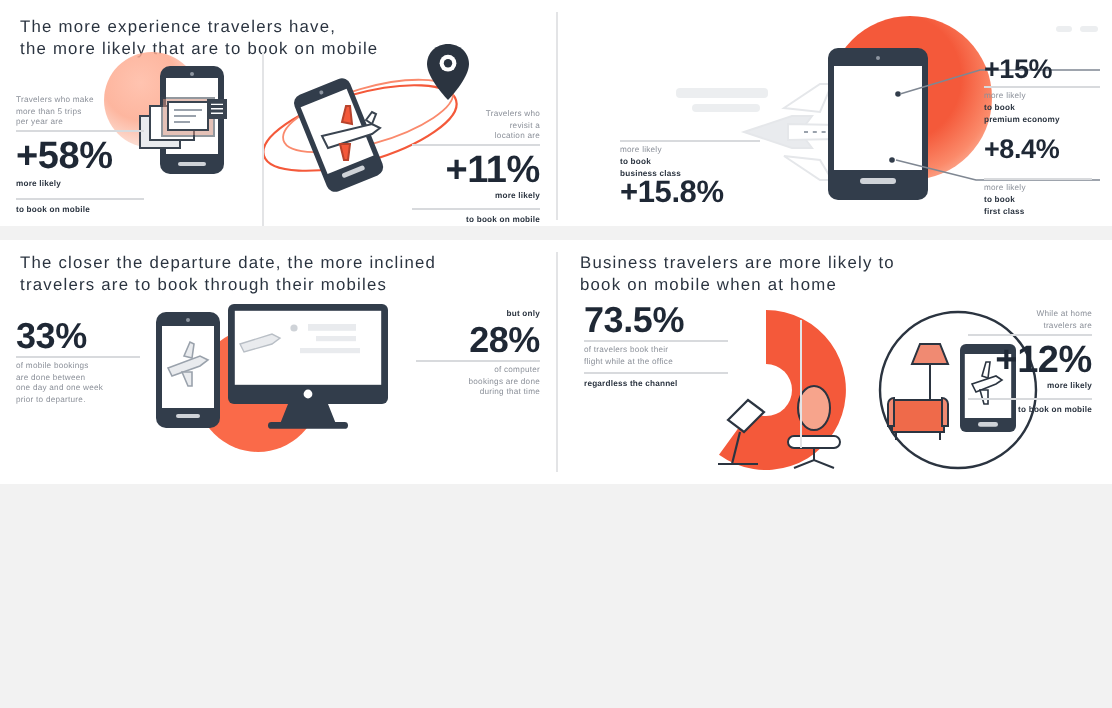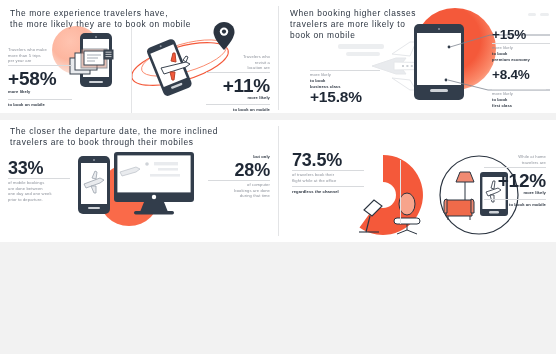--- a/index.html
+++ b/index.html
@@ -83,21 +83,21 @@
   .ghost { position:absolute; background:#eceef0; border-radius:2px; }
 </style>
 </head>
 <body>
 
 <div class="stage">
 
   <div class="panel p-tl">
 
     <div class="headline" style="left:10px; top:8px; width:250px;">The more experience travelers have,
-the more likely they are to book on mobile</div>
+the more likely that are to book on mobile</div>
 
     <div class="blob blob-soft" style="left:52px; top:26px; width:48px; height:48px; opacity:.85;"></div>
 
     <div>
       <div class="phone" style="left:80px; top:33px; width:32px; height:54px;">
         <div class="scr" style="left:2.6px; top:6px; width:26.8px; height:38px;"></div>
         <div class="dot" style="left:14.5px; top:2.6px; width:2px; height:2px;"></div>
         <div class="bar" style="left:9px; top:47.5px; width:14px; height:2.6px;"></div>
       </div>
       <svg class="svgart" style="left:68px; top:44px;" width="58" height="44" viewBox="0 0 58 44">
@@ -157,23 +157,20 @@
       <div class="microb rt" style="left:198px; top:95px; width:72px;">more likely</div>
       <div class="rule" style="left:206px; top:104px; width:64px;"></div>
       <div class="microb rt" style="left:198px; top:107px; width:72px;">to book on mobile</div>
     </div>
 
     <div class="vsep" style="left:131px; top:26px; height:88px;"></div>
   </div>
 
   <div class="panel p-tr">
 
-    <div class="headline" style="left:12px; top:8px; width:160px;">When booking higher classes
-travelers are more likely to
-book on mobile</div>
 
     <div class="blob" style="left:136px; top:8px; width:82px; height:82px;
          background:radial-gradient(circle at 42% 38%, #f4593a 0%, #f4593a 46%, #fb8a6a 70%, #fdc6b4 88%, rgba(253,198,180,0) 100%);"></div>
     <div class="ghost" style="left:60px; top:44px; width:46px; height:5px;"></div>
     <div class="ghost" style="left:68px; top:52px; width:34px; height:4px;"></div>
     <div class="ghost" style="left:250px; top:13px; width:8px; height:3px;"></div>
     <div class="ghost" style="left:262px; top:13px; width:9px; height:3px;"></div>
 
     <svg class="svgart" style="left:88px; top:36px;" width="96" height="66" viewBox="0 0 96 66">
       <g fill="#ffffff" stroke="#e5e7ea" stroke-width="1">
@@ -286,20 +283,22 @@
       <div class="bignum" style="left:198px; top:42px; width:72px; text-align:right; font-size:18px;">28%</div>
       <div class="rule" style="left:208px; top:62px; width:62px;"></div>
       <div class="micro rt" style="left:198px; top:64px; width:72px;">of computer
 bookings are done
 during that time</div>
     </div>
   </div>
 
   <div class="panel p-br">
 
+    <div class="headline" style="left:12px; top:8px; width:200px;">Business travelers are more likely to
+book on mobile when at home</div>
 
     <svg class="svgart" style="left:62px; top:34px;" width="86" height="86" viewBox="0 0 86 86">
       <path d="M43 43 L43 3 A40 40 0 1 1 19.5 75.4 Z" fill="#f4593a"></path>
       <circle cx="43" cy="43" r="13" fill="#ffffff"></circle>
     </svg>
 
     <svg class="svgart" style="left:78px; top:76px;" width="34" height="42" viewBox="0 0 34 42">
       <g fill="#ffffff" stroke="#2b3440" stroke-width="1.1">
         <path d="M8 16 L18 6 L26 12 L16 22 Z"></path>
         <path d="M14 22 L10 38"></path>

